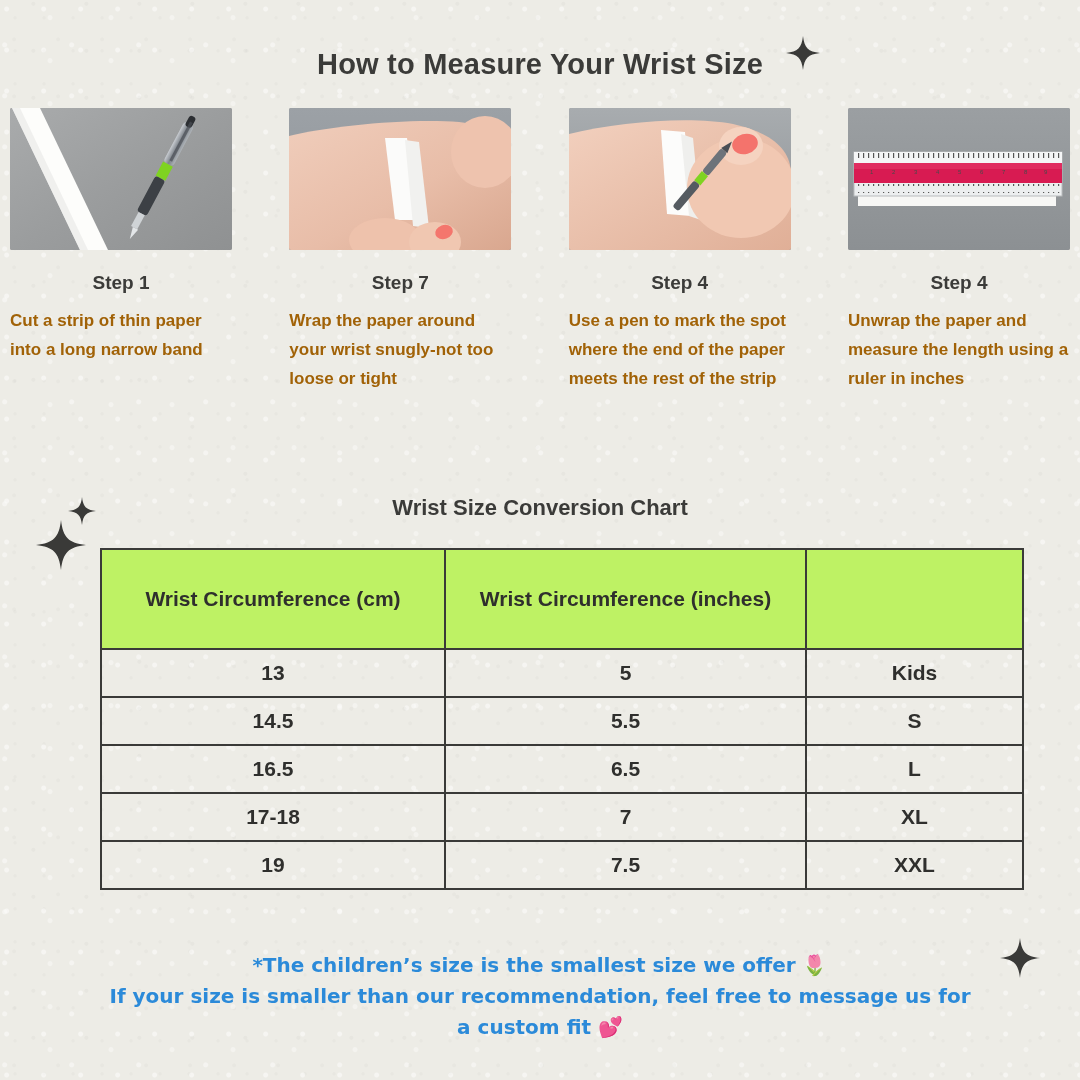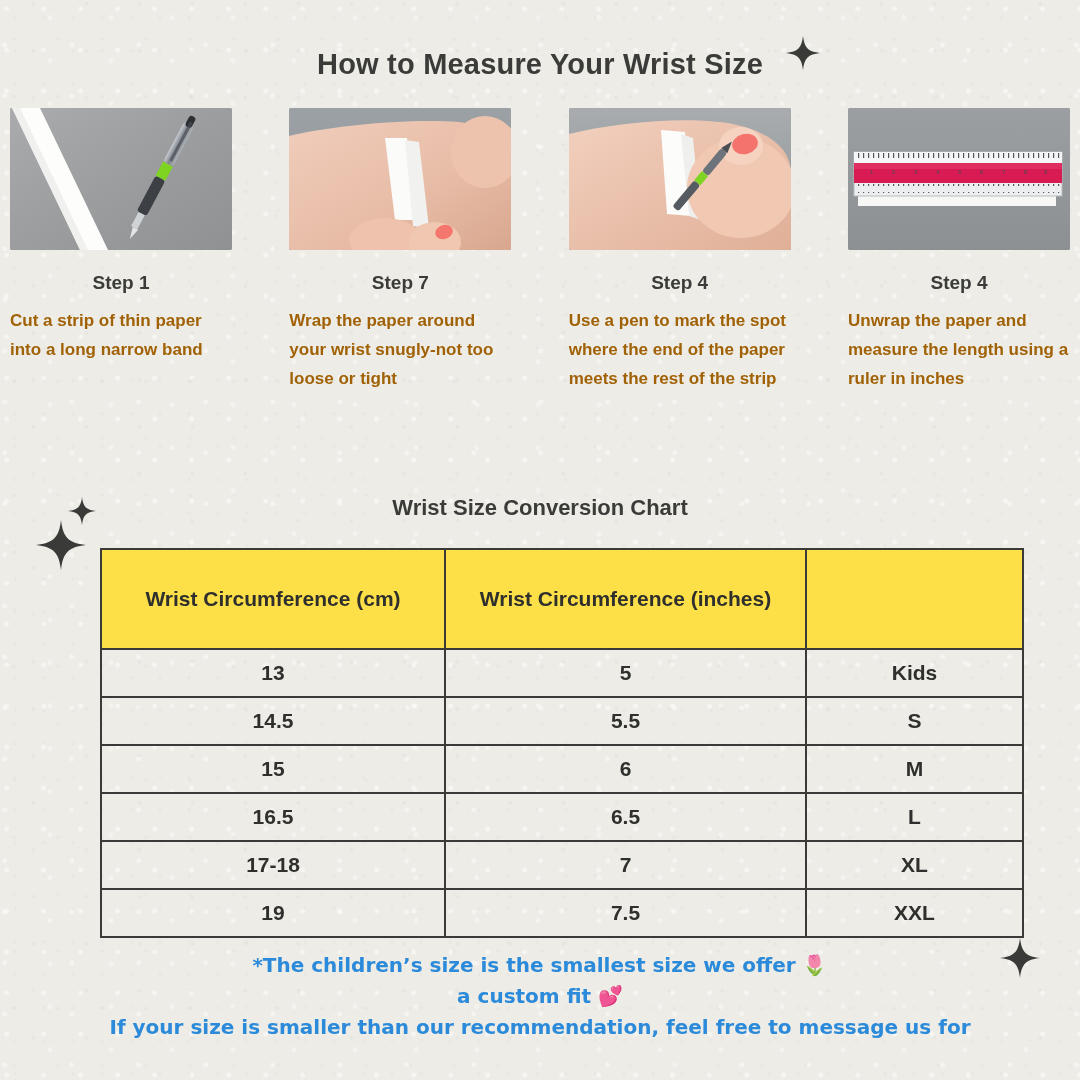--- a/index.html
+++ b/index.html
@@ -82,21 +82,21 @@
     width:900px;
     border-collapse:collapse;
     table-layout:fixed;
   }
   .size-table th, .size-table td{
     border:2px solid #3a3a38;
     text-align:center;
     color:#2f2f2d;
   }
   .size-table thead th{
-    background:#fde047;
+    background:#bef264;
     height:100px;
     font-size:21px; font-weight:bold;
     line-height:1.38;
     padding:6px 0;
     margin-top:12px;
   }
   .size-table tbody td{
     background:transparent;
     height:48px;
     font-size:21px; font-weight:bold;
@@ -300,25 +300,20 @@
       <td>13</td>
       <td>5</td>
       <td>Kids</td>
     </tr>
     <tr>
       <td>14.5</td>
       <td>5.5</td>
       <td>S</td>
     </tr>
     <tr>
-      <td>15</td>
-      <td>6</td>
-      <td>M</td>
-    </tr>
-    <tr>
       <td>16.5</td>
       <td>6.5</td>
       <td>L</td>
     </tr>
     <tr>
       <td>17-18</td>
       <td>7</td>
       <td>XL</td>
     </tr>
     <tr>
@@ -330,15 +325,15 @@
 </table>
 
 <div class="sparkle" style="left:1000px; top:938px;">
   <svg width="40" height="40" viewBox="0 0 100 100">
     <path d="M50 0 C54 35 65 46 100 50 C65 54 54 65 50 100 C46 65 35 54 0 50 C35 46 46 35 50 0 Z" fill="#3a3a38"></path>
   </svg>
 </div>
 
 <div class="footer-note">
   <span class="footer-line emoji">*The children’s size is the smallest size we offer 🌷</span>
+  <span class="footer-line emoji">If your size is smaller than our recommendation, feel free to message us for</span>
   <span class="footer-line emoji">a custom fit 💕</span>
-  <span class="footer-line emoji">If your size is smaller than our recommendation, feel free to message us for</span>
 </div>
 
 </body></html>

